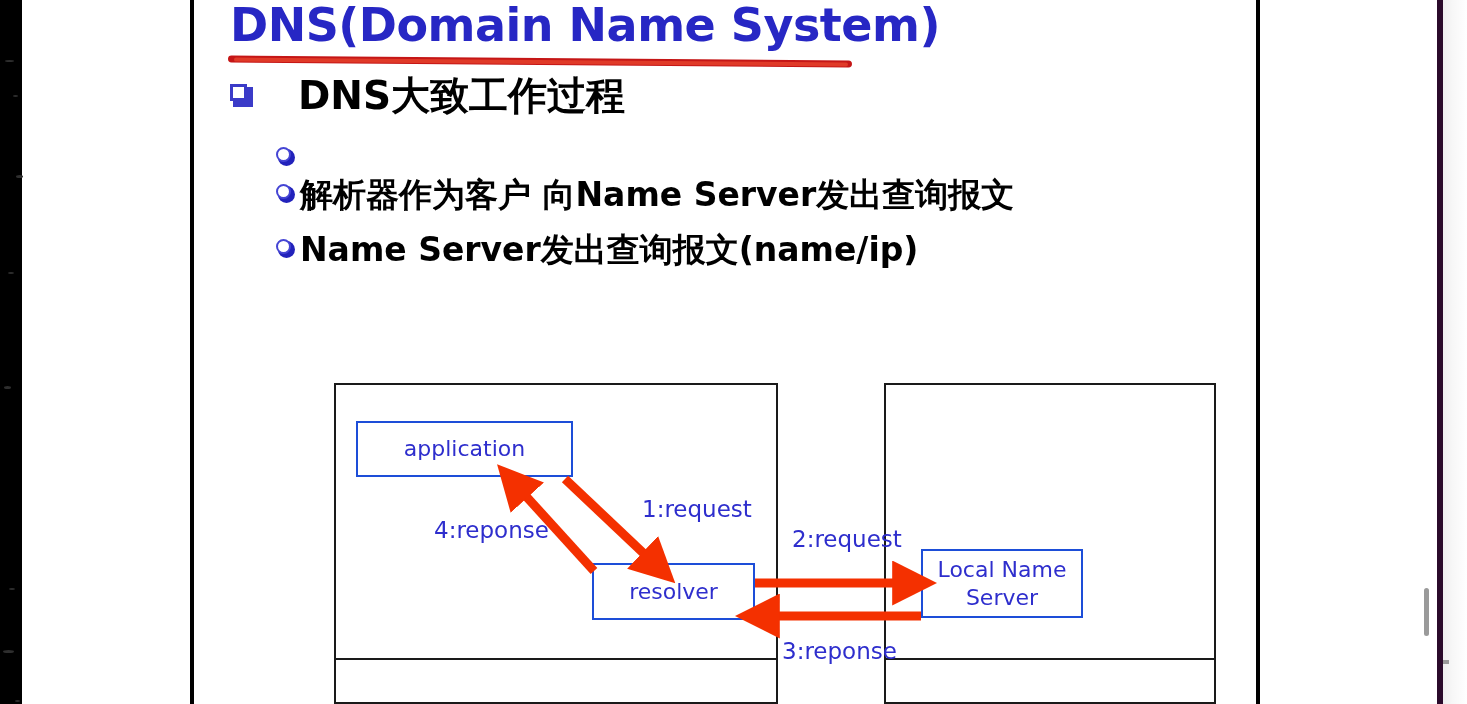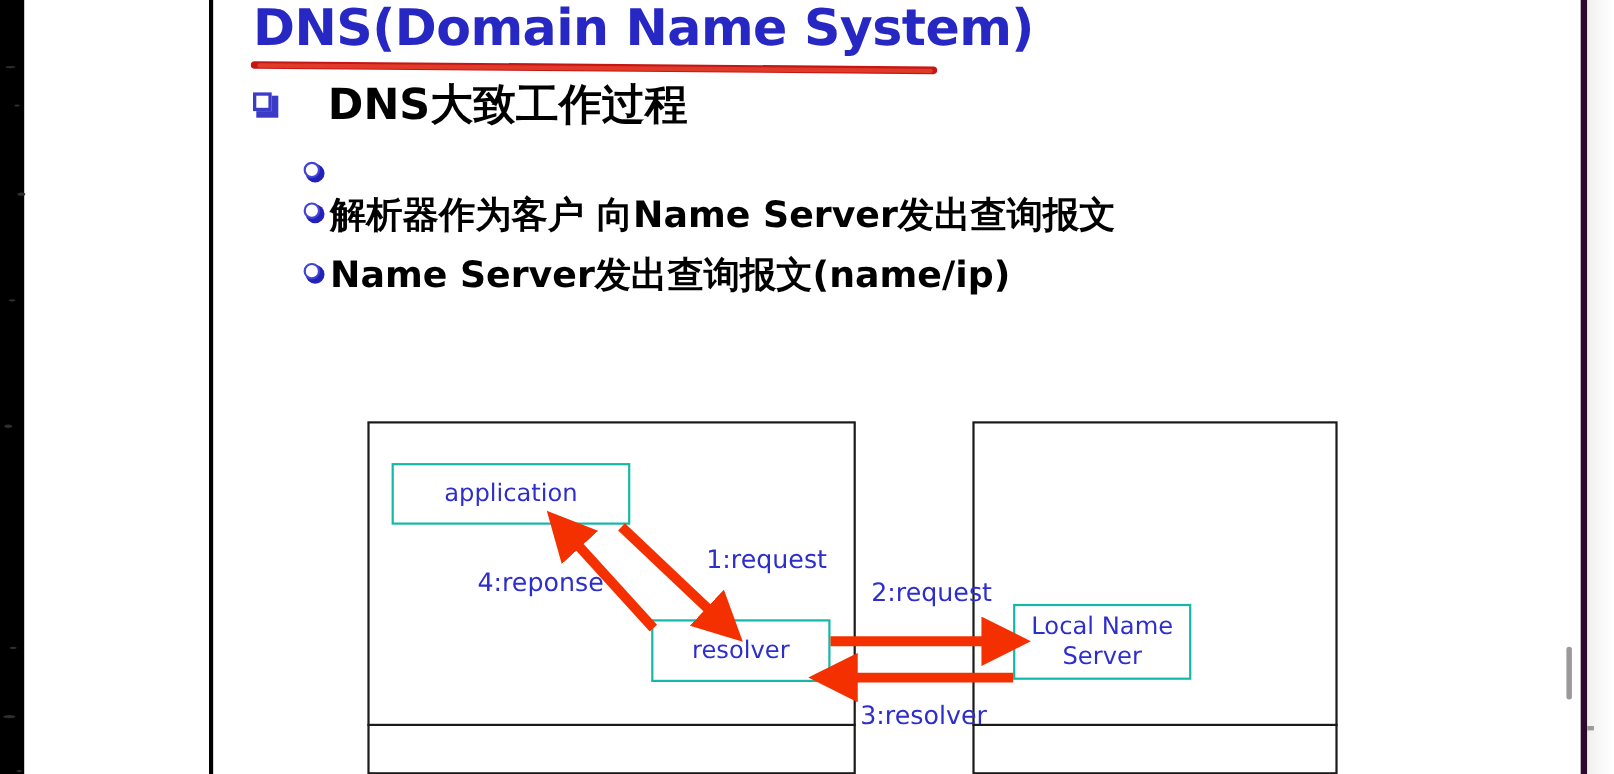--- a/index.html
+++ b/index.html
@@ -65,21 +65,20 @@
     width: 6px; height: 4px;
     background: #9a9a9a;
   }
 
   
   .slide {
     position: absolute;
     left: 194px; top: 0;
     width: 1062px; height: 704px;
     background: #ffffff;
-    padding-left: 32px;
   }
 
   .slide-title {
     position: absolute;
     left: 36px; top: -2px;
     font-family: "DejaVu Sans", sans-serif;
     font-size: 46px;
     font-weight: 600;
     color: #2727c4;
     letter-spacing: -0.5px;
@@ -208,21 +207,21 @@
   .divider {
     position: absolute;
     height: 2px;
     background: #1a1a1a;
   }
   .divider.left  { left: 140px; top: 658px; width: 444px; }
   .divider.right { left: 690px; top: 658px; width: 332px; }
 
   .node {
     position: absolute;
-    border: 2px solid #14b8a6;
+    border: 2px solid #1d4ed8;
     box-sizing: border-box;
     background: #ffffff;
     display: flex;
     align-items: center;
     justify-content: center;
     text-align: center;
     font-family: "DejaVu Sans", sans-serif;
     font-size: 22px;
     color: #2e2ecd;
     line-height: 28px;
@@ -330,18 +329,18 @@
         <line x1="400" y1="571" x2="320" y2="483" stroke="#f43000" stroke-width="9" marker-end="url(#ah)"></line>
 
         <line x1="561" y1="583" x2="718" y2="583" stroke="#f43000" stroke-width="9" marker-end="url(#ah)"></line>
 
         <line x1="727" y1="616" x2="566" y2="616" stroke="#f43000" stroke-width="9" marker-end="url(#ah)"></line>
       </svg>
 
       <div class="edge-label l1">1:request</div>
       <div class="edge-label l4">4:reponse</div>
       <div class="edge-label l2">2:request</div>
-      <div class="edge-label l3">3:resolver</div>
+      <div class="edge-label l3">3:reponse</div>
 
     </div>
 
   </div>
 </div>
 
 </body></html>

